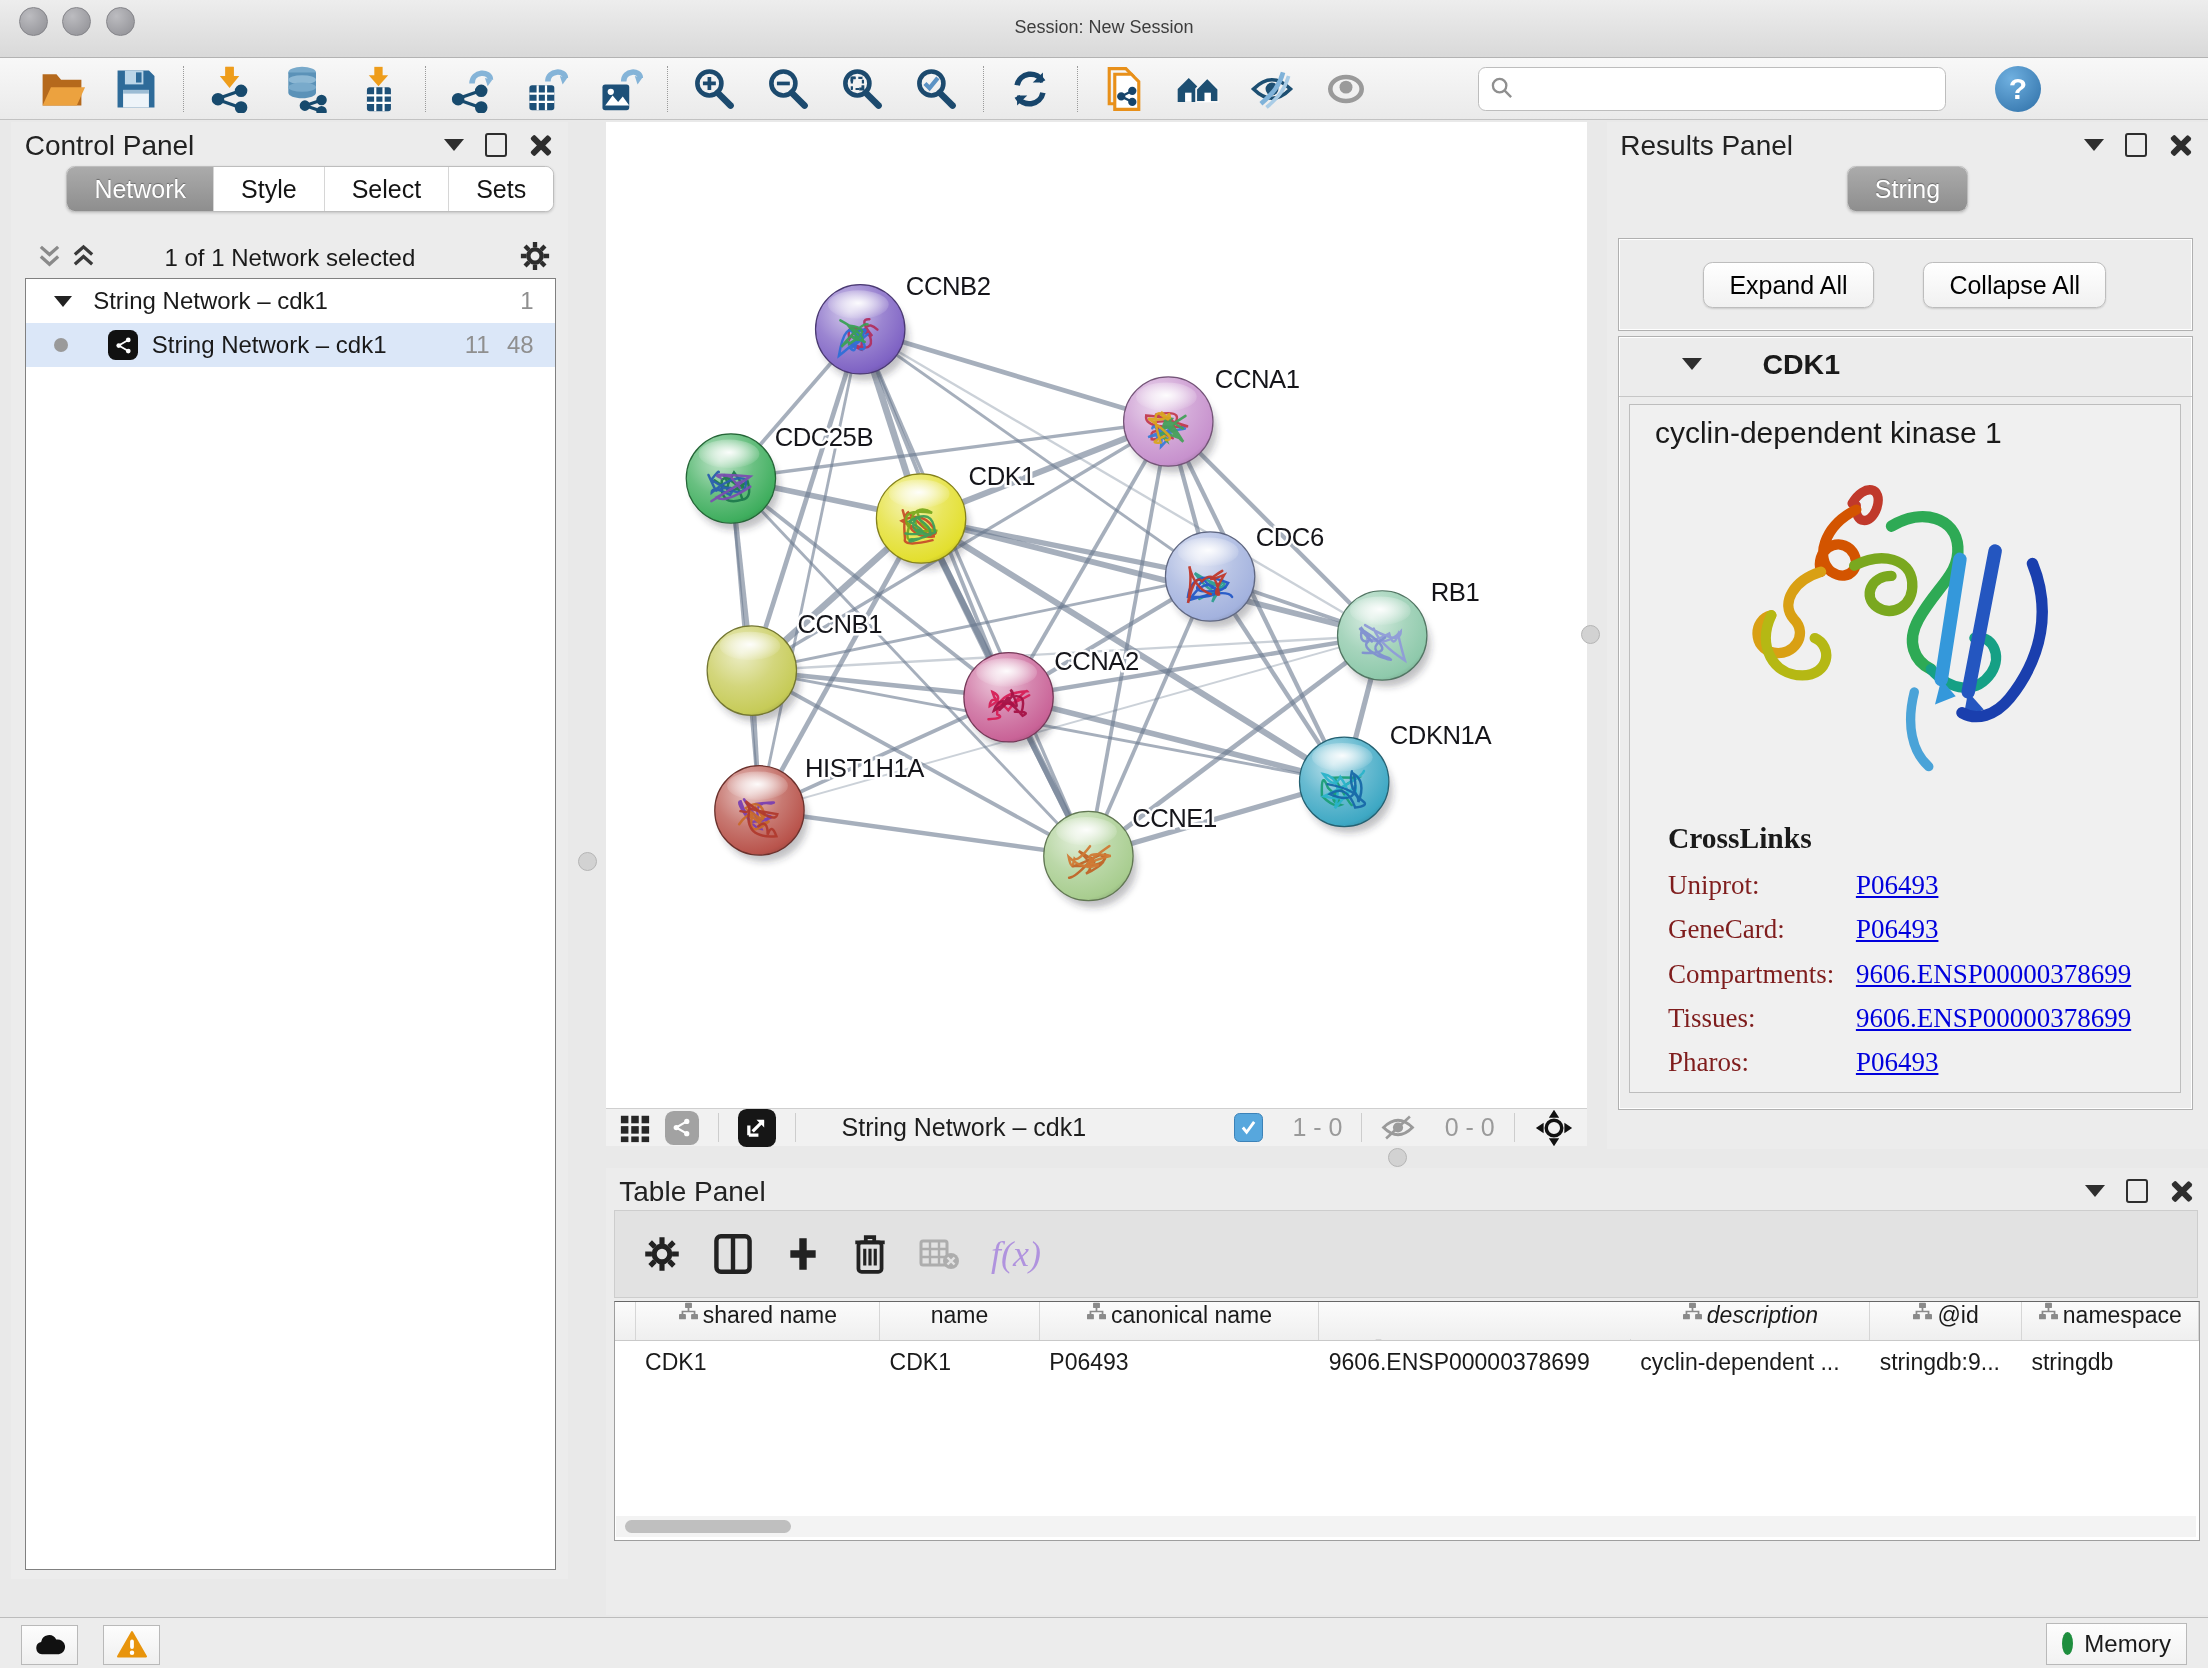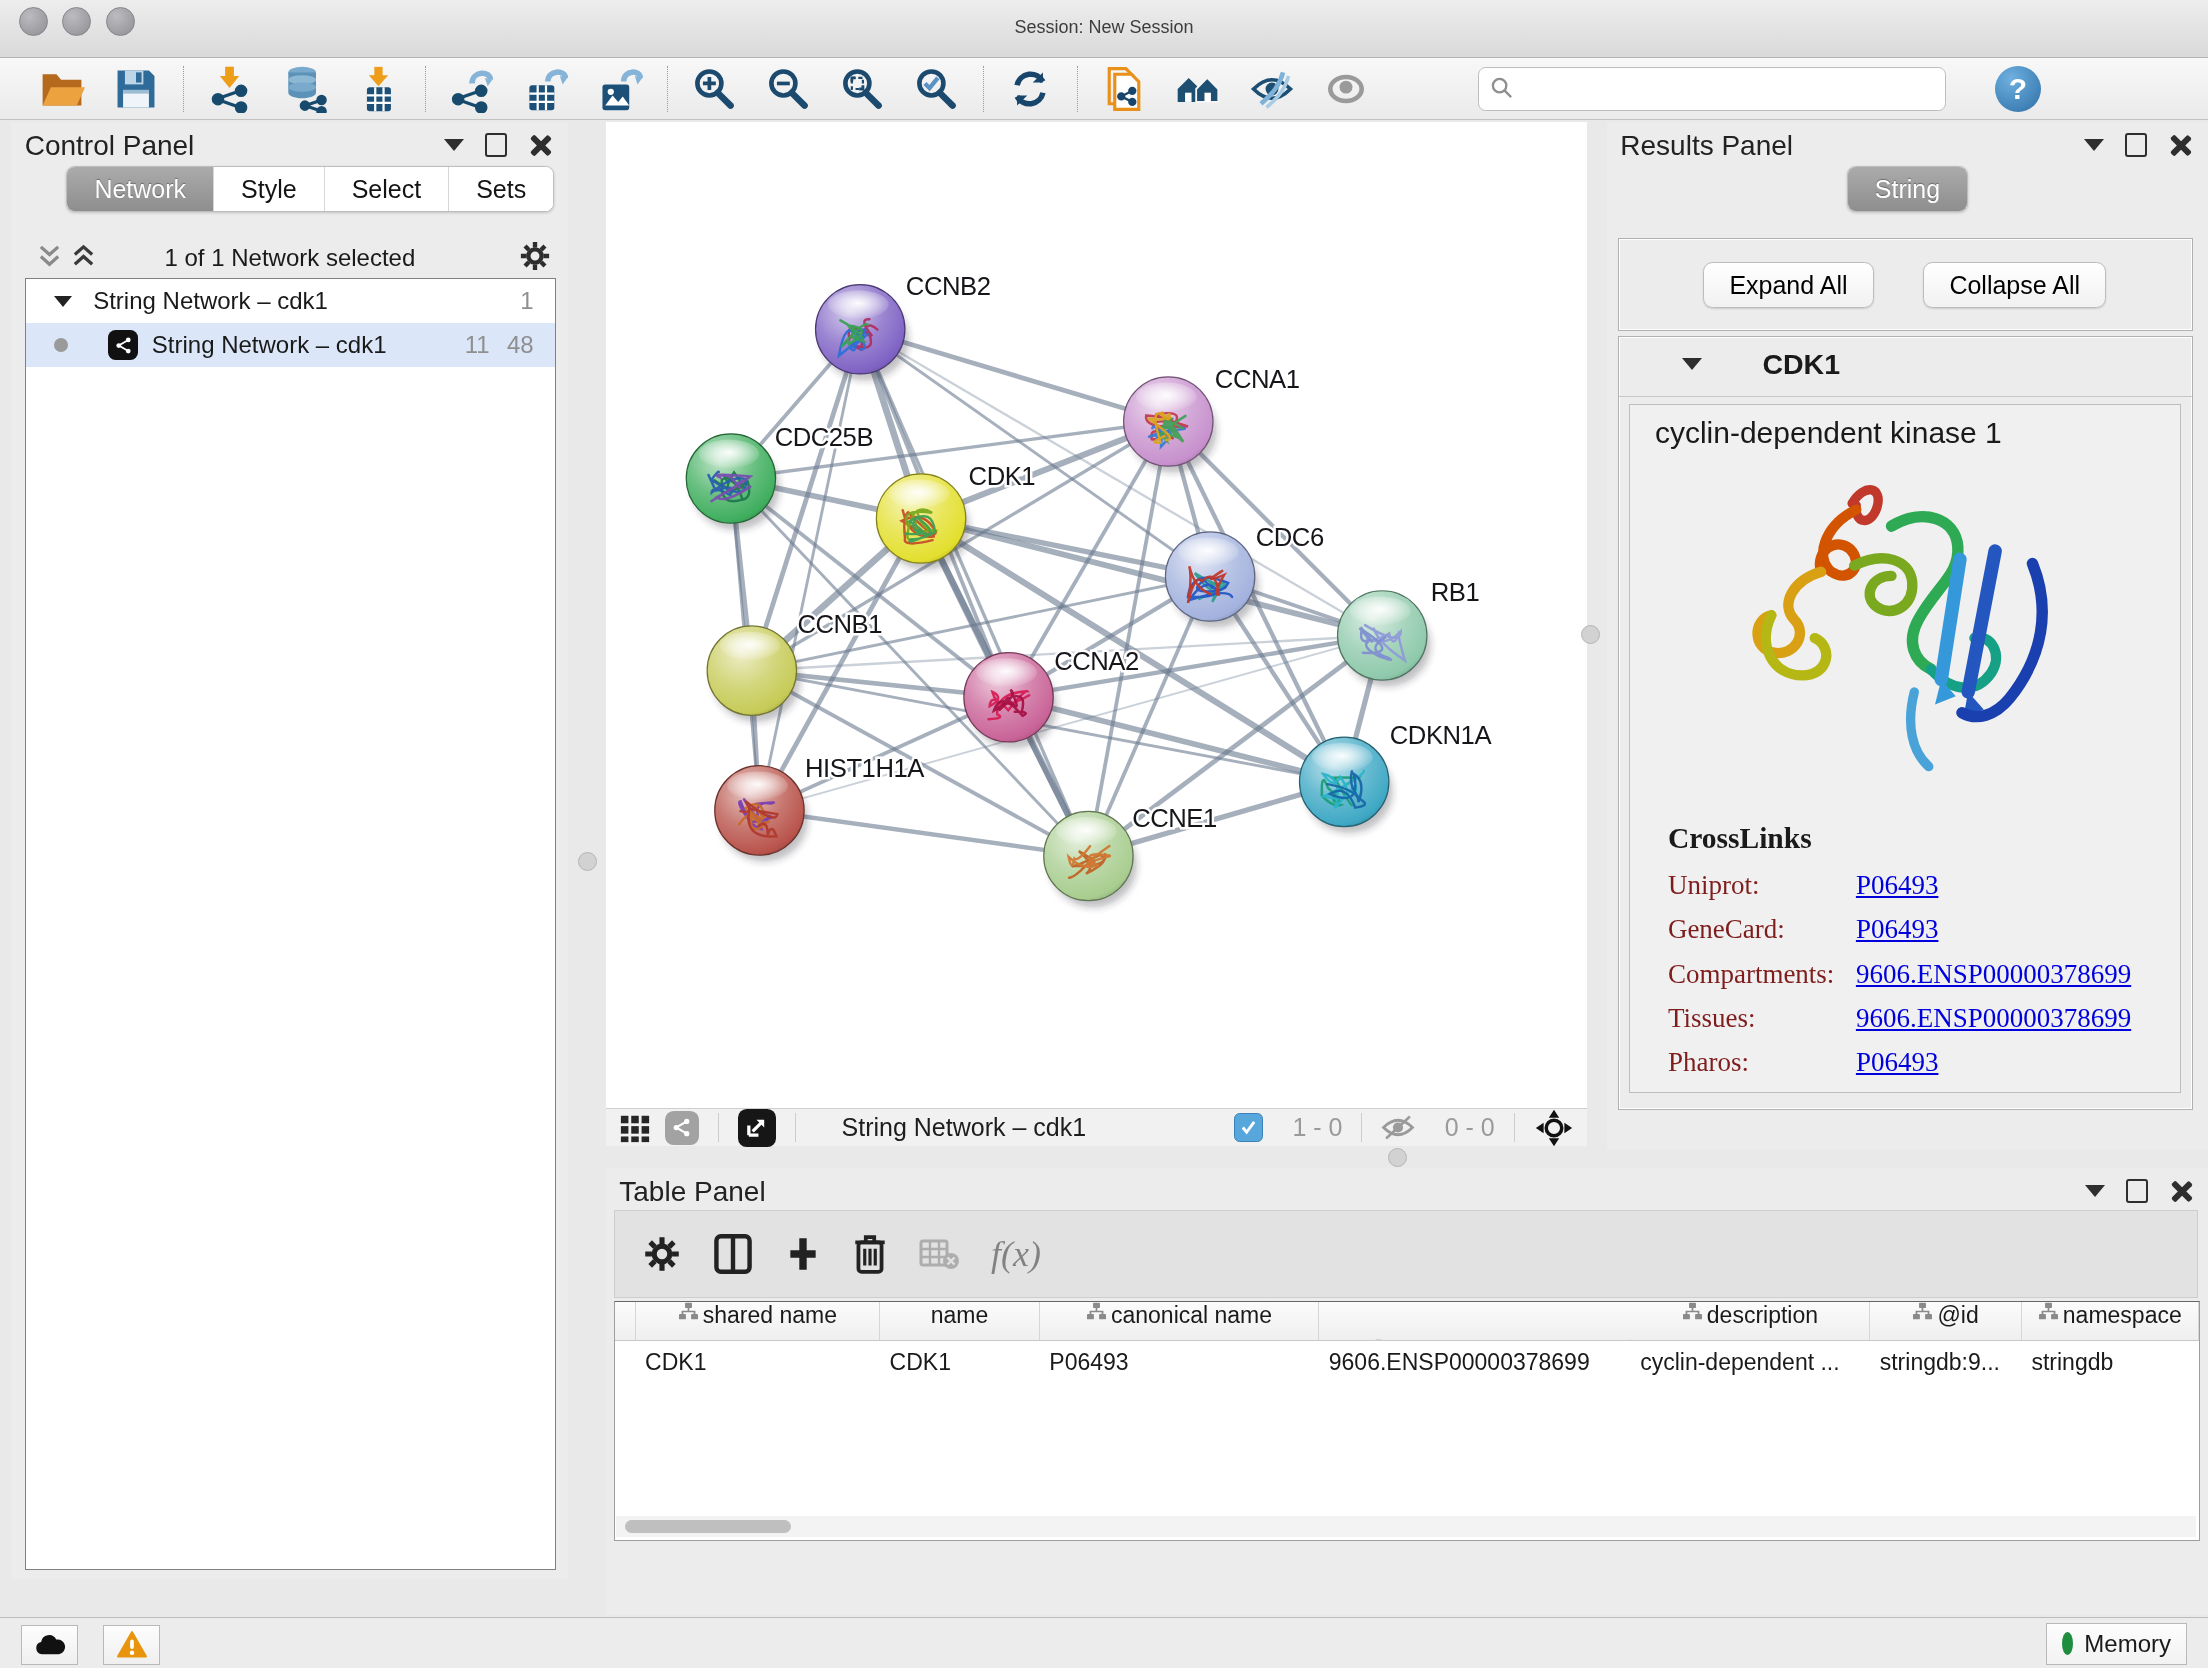--- a/index.html
+++ b/index.html
@@ -110,21 +110,21 @@
   .xl-label{display:inline-block;width:188px;font-family:"Liberation Serif",serif;font-size:27px;color:#7f1d1d;}
   .xl-link{font-family:"Liberation Serif",serif;font-size:27px;color:#0000dd;text-decoration:underline;}
 
   
   .tp{position:absolute;left:606px;top:1168px;width:1603px;height:447px;background:#ececec;}
   .tp-toolbar{position:absolute;left:7.6px;top:42px;width:1584px;height:88px;background:#e2e2e2;
     border:1px solid #cdcdcd;display:flex;align-items:center;gap:32px;padding-left:28.5px;
     box-sizing:border-box;}
   .tp-toolbar .ticon{display:flex;align-items:center;justify-content:center;background:none;border:none;padding:0;}
   .grayed{opacity:.42;}
-  .fx{font-family:"Liberation Serif",serif;font-style:italic;font-size:36px;color:#000000;}
+  .fx{font-family:"Liberation Serif",serif;font-style:italic;font-size:36px;color:#6d28d9;}
   .tbl{position:absolute;left:7.6px;top:133px;width:1584px;height:238px;background:#fff;
     border:1px solid #9e9e9e;border-top:1.9px solid #666;overflow:hidden;}
   .tbl-head{display:flex;height:38px;background:linear-gradient(#fbfbfb,#efefef);
     border-bottom:1px solid #c9c9c9;}
   .th{display:flex;align-items:flex-start;justify-content:center;gap:4px;font-size:23px;
     border-right:1px solid #d6d6d6;box-sizing:border-box;overflow:hidden;white-space:nowrap;}
   .tr{display:flex;height:42px;}
   .td{display:flex;align-items:center;font-size:23px;padding-left:9.5px;box-sizing:border-box;
     overflow:hidden;white-space:nowrap;}
   .tree-ic{width:21px;height:19px;color:#8a8a8a;flex:none;}
@@ -782,21 +782,21 @@
               <use href="#sym-tree"></use>
             </svg>
             <span>canonical name</span>
           </div>
           <div class="th" style="width: 312px; margin-top: 37px;">
             <svg class="tree-ic" viewBox="0 0 24 22">
               <use href="#sym-tree"></use>
             </svg>
             <span>database identifier</span>
           </div>
-          <div class="th" style="width: 240px;">
+          <div class="th" style="width: 240px; font-style: italic;">
             <svg class="tree-ic" viewBox="0 0 24 22">
               <use href="#sym-tree"></use>
             </svg>
             <span>description</span>
           </div>
           <div class="th" style="width: 152px;">
             <svg class="tree-ic" viewBox="0 0 24 22">
               <use href="#sym-tree"></use>
             </svg>
             <span>@id</span>

